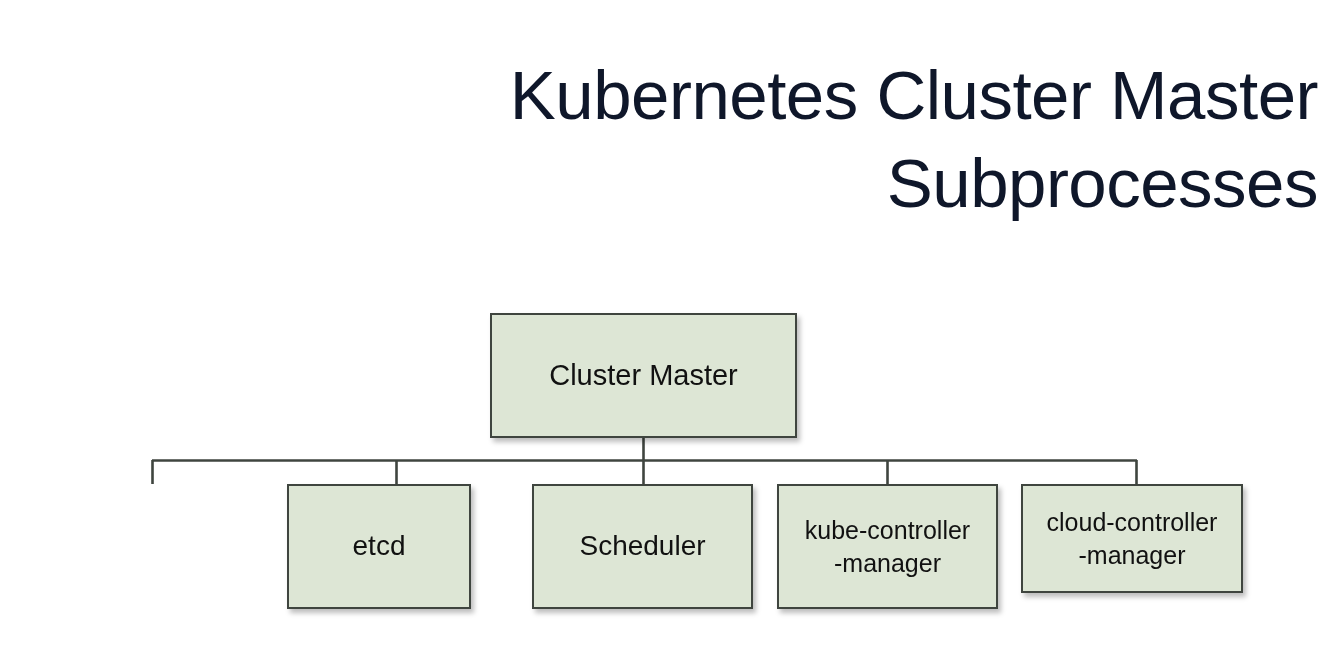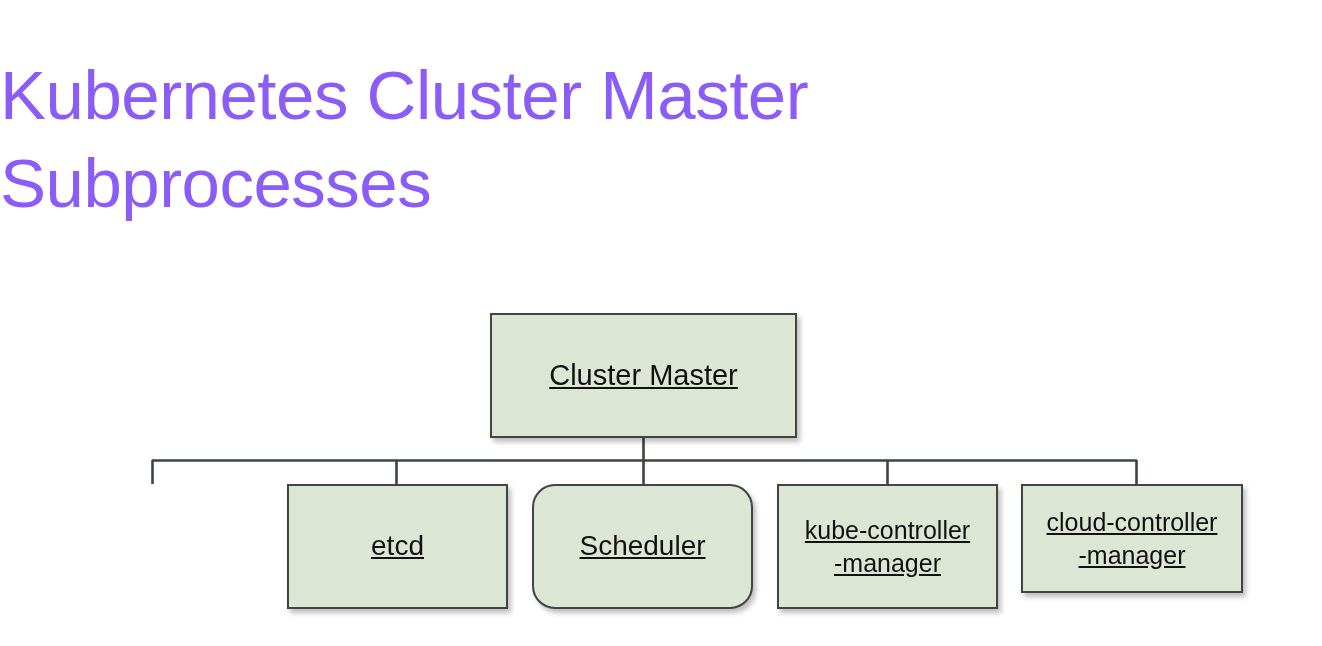--- a/index.html
+++ b/index.html
@@ -19,25 +19,25 @@
     background: #ffffff;
     overflow: hidden;
   }
 
   
   #diagram-title {
     position: absolute;
     left: 0;
     top: 52px;
     width: 1318px;
-    text-align: left;
+    text-align: right;
     font-size: 69px;
     line-height: 88px;
     font-weight: 400;
-    color: #8b5cf6;
+    color: #0f172a;
     letter-spacing: -0.5px;
     white-space: pre-line;
   }
 
   
   #connectors {
     position: absolute;
     left: 0;
     top: 0;
     width: 1322px;
@@ -56,21 +56,20 @@
     align-items: center;
     justify-content: center;
     text-align: center;
     color: #111111;
     z-index: 2;
   }
 
   .node .node-label {
     white-space: pre-line;
     line-height: 1.32;
-    text-decoration: underline;
   }
 
   .node.size-lg .node-label { font-size: 29px; }
   .node.size-md .node-label { font-size: 28px; }
   .node.size-sm .node-label { font-size: 25px; }
 
   #node-cluster-master {
     left: 490px;
     top: 313px;
     width: 307px;
@@ -78,29 +77,28 @@
   }
   #node-api-server {
     left: 43px;
     top: 484px;
     width: 221px;
     height: 125px;
   }
   #node-etcd {
     left: 287px;
     top: 484px;
-    width: 221px;
+    width: 184px;
     height: 125px;
   }
   #node-scheduler {
     left: 532px;
     top: 484px;
     width: 221px;
     height: 125px;
-    border-radius: 23px;
   }
   #node-kube-controller-manager {
     left: 777px;
     top: 484px;
     width: 221px;
     height: 125px;
   }
   #node-cloud-controller-manager {
     left: 1021px;
     top: 484px;

